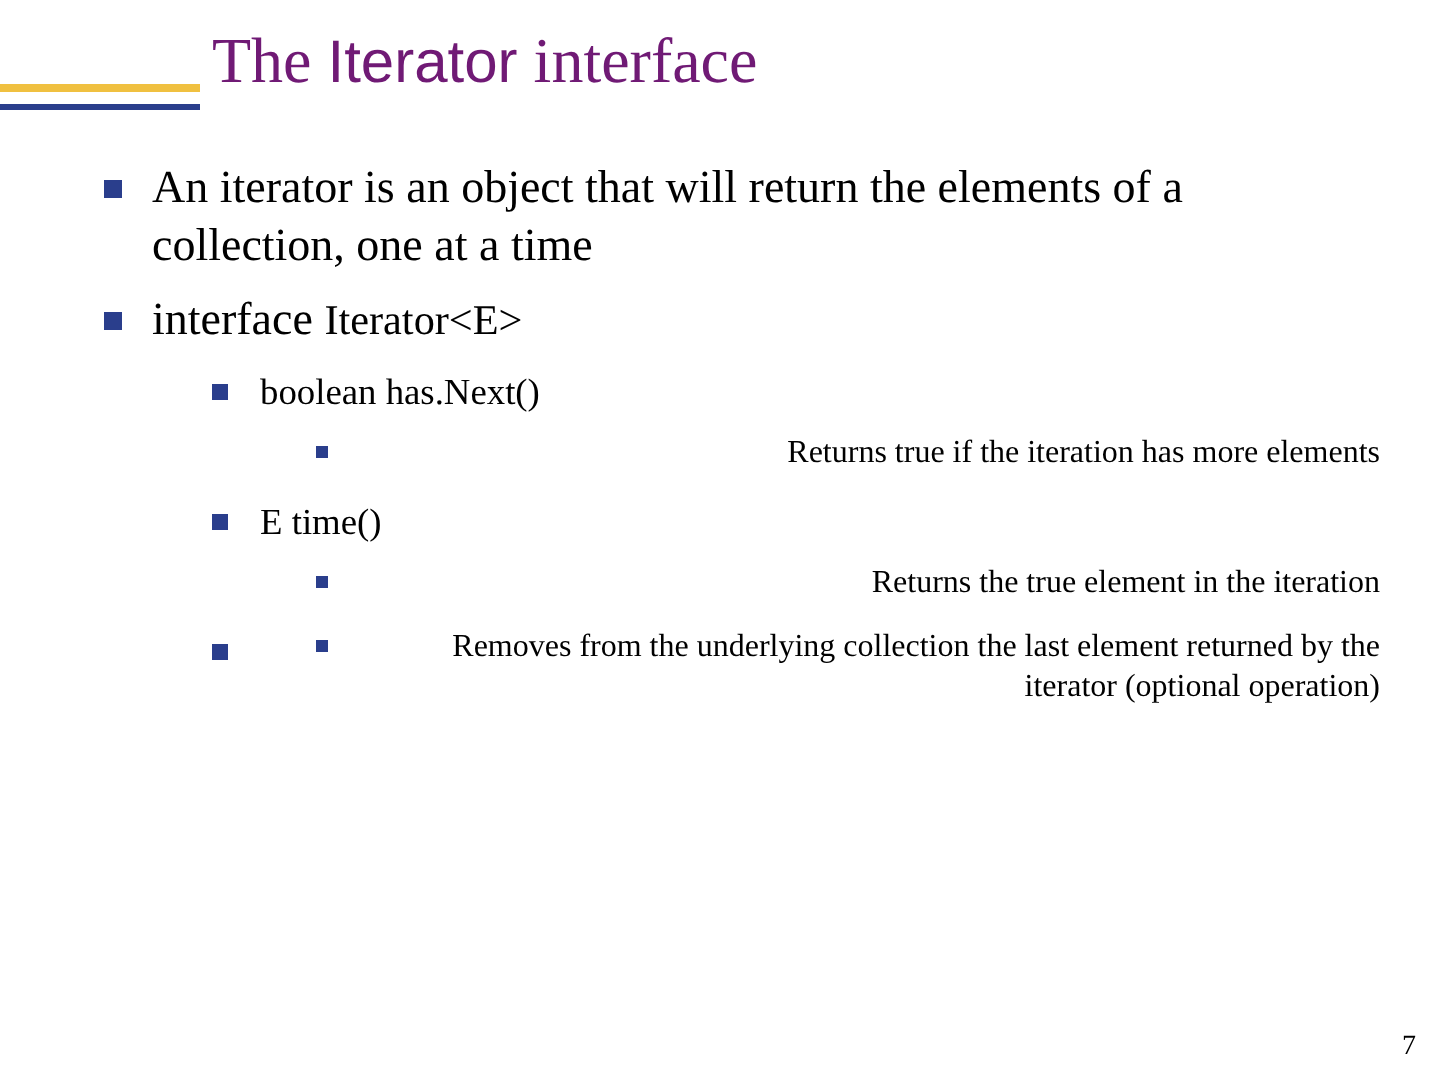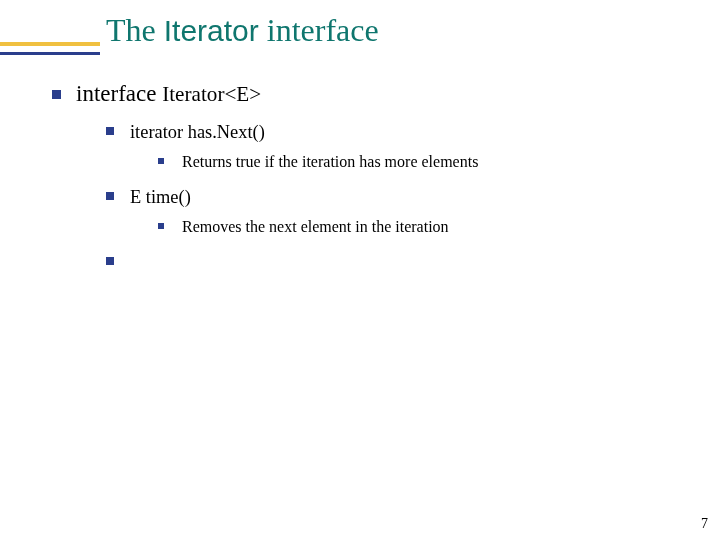--- a/index.html
+++ b/index.html
@@ -38,21 +38,21 @@
   .bar-blue {
     height: 3px;
     background: #2a3e8c;
     width: 100px;
   }
   .title {
     position: absolute;
     left: 106px;
     top: 12px;
     font-size: 32px;
-    color: #0f766e;
+    color: #701a75;
   }
   .title .serif {
     font-family: "Times New Roman", Times, serif;
   }
   .title .code {
     font-family: Verdana, Geneva, sans-serif;
     font-size: 30px;
   }
   .body {
     position: absolute;
@@ -97,20 +97,21 @@
     position: absolute;
     left: 0;
     top: 8px;
     width: 8px;
     height: 8px;
     background: #2a3e8c;
   }
   .lvl3 {
     margin-top: 8px;
     margin-left: 28px;
+    text-align: right;
   }
   .lvl3 > li {
     font-size: 16px;
     margin-bottom: 12px;
   }
   .lvl3 > li::before {
     content: "";
     position: absolute;
     left: 0;
     top: 6px;
@@ -141,40 +142,48 @@
     <div class="bar-blue"></div>
   </div>
 
   <div class="title">
     <span class="serif">The </span><span class="code">Iterator</span><span class="serif"> interface</span>
   </div>
 
   <div class="body">
     <ul class="lvl1">
       <li>
+        <span>An iterator is an object that will return the elements of a collection, one at a time</span>
+      </li>
+      <li>
         <span class="serif">interface </span><span class="code-font">Iterator&lt;E&gt;</span>
 
         <ul class="lvl2">
           <li>
-            <span class="code-font">iterator has.Next()</span>
+            <span class="code-font">boolean has.Next()</span>
             <ul class="lvl3">
               <li>
                 <span>Returns true if the iteration has more elements</span>
               </li>
             </ul>
           </li>
           <li>
             <span class="code-font">E time()</span>
             <ul class="lvl3">
               <li>
-                <span>Removes the next element in the iteration</span>
+                <span>Returns the true element in the iteration</span>
               </li>
             </ul>
           </li>
           <li>
+            <ul class="lvl3">
+              <li>
+                <span>Removes from the underlying collection the last element returned by the iterator (optional operation)</span>
+              </li>
+            </ul>
           </li>
         </ul>
       </li>
     </ul>
   </div>
 
   <div class="page-num">7</div>
 </div>
 
 </body></html>

